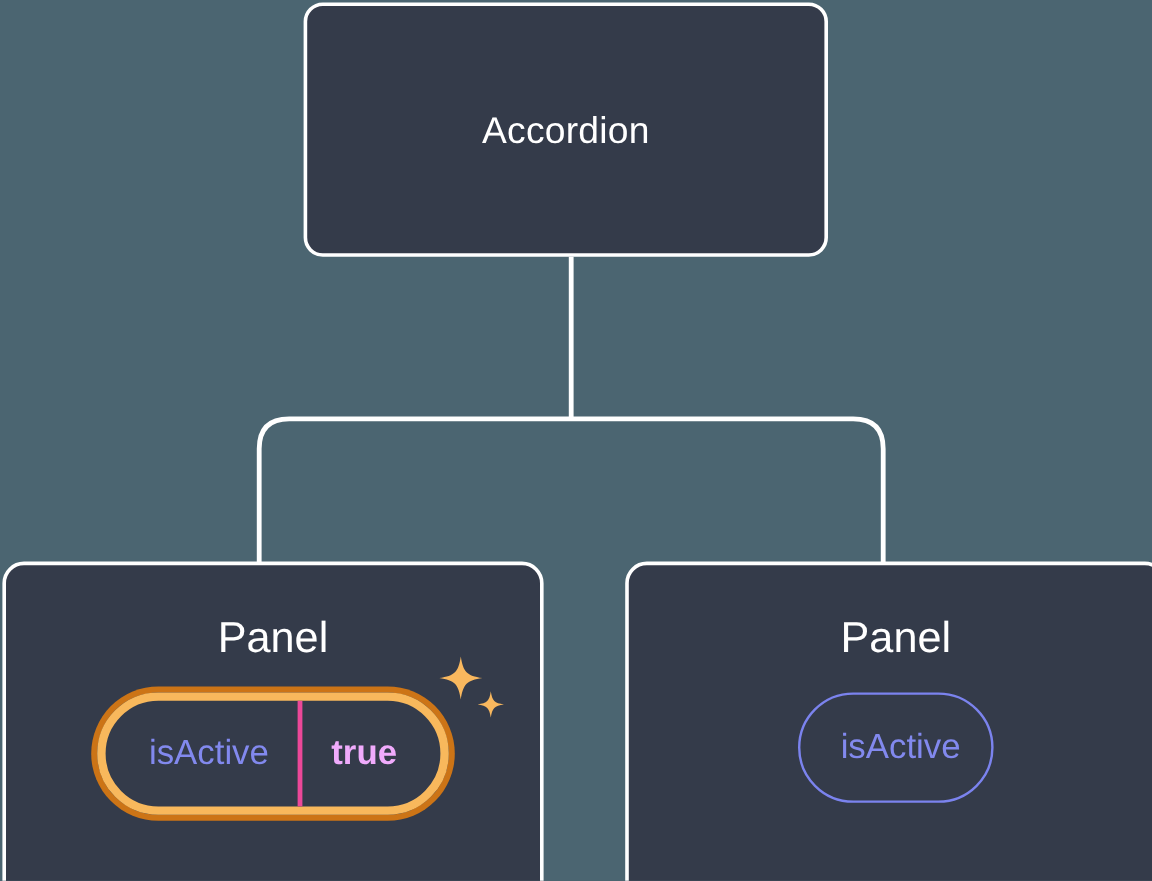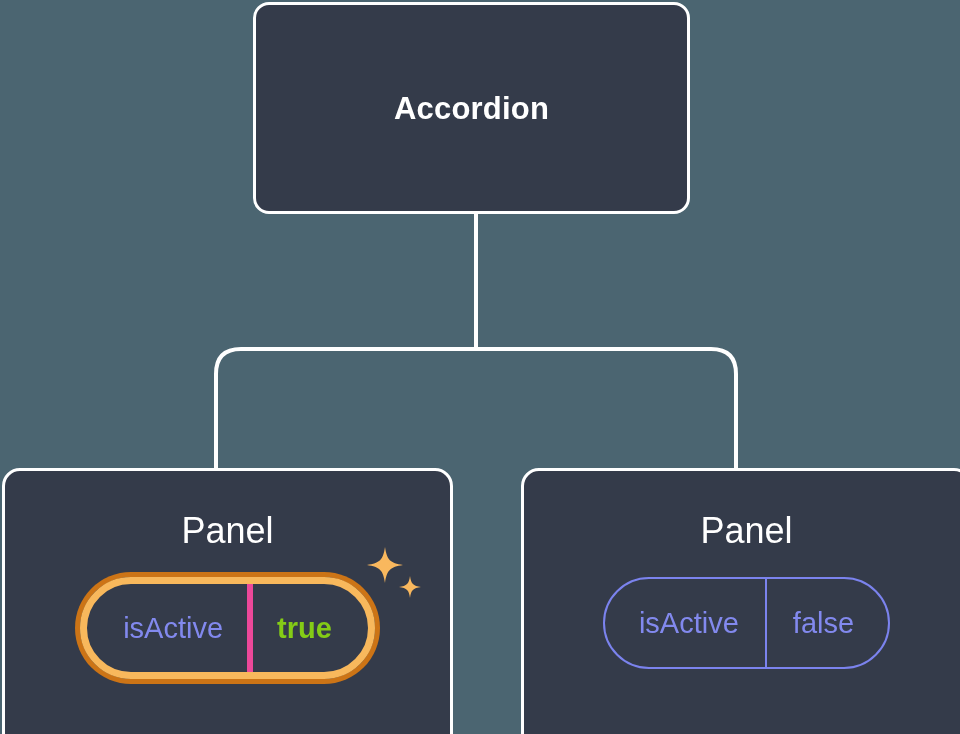--- a/index.html
+++ b/index.html
@@ -48,21 +48,21 @@
     left: 253px;
     top: 2px;
     width: 437px;
     height: 212px;
     justify-content: center;
   }
 
   .node-title {
     color: #ffffff;
     font-size: 31px;
-    font-weight: 700;
+    font-weight: 400;
     letter-spacing: 0.2px;
     line-height: 1;
     white-space: nowrap;
   }
 
   .node-panel {
     width: 451px;
     height: 300px;
     top: 468px;
     padding-top: 42px;
@@ -117,23 +117,23 @@
     border-left: 2px solid #7b83ee;
   }
 
   
   .badge.highlight {
     border: 7px solid #f8b85c;
     box-shadow: 0 0 0 5px #cc7416;
     height: 102px;
   }
   .badge.highlight .badge-val {
-    border-left: 6px solid #ec4899;
+    border-left: 4px solid #ec4899;
     font-weight: 700;
-    color: #84cc16;
+    color: #f0abfc;
   }
   .badge.highlight .badge-key {
     padding: 0 24px 0 36px;
   }
   .badge.highlight .badge-val {
     padding: 0 36px 0 24px;
   }
 
   
   .sparkles {
@@ -176,18 +176,17 @@
       </svg>
     </div>
   </div>
 
   <div class="node node-panel node-panel-right">
     <div class="panel-title">Panel</div>
 
     <div class="badge-wrap">
       <div class="badge">
         <div class="badge-cell badge-key">isActive</div>
-        <div class="badge-cell badge-val">false</div>
       </div>
     </div>
   </div>
 
 </div>
 
 </body></html>

